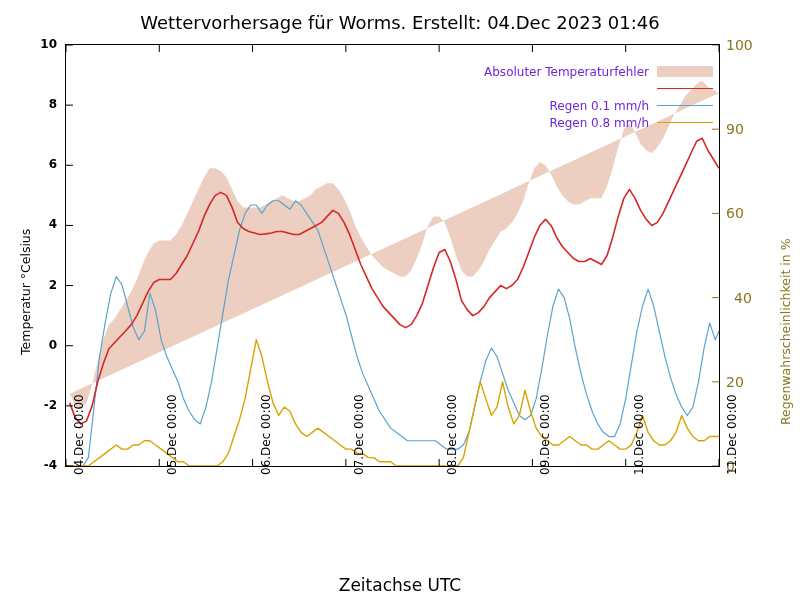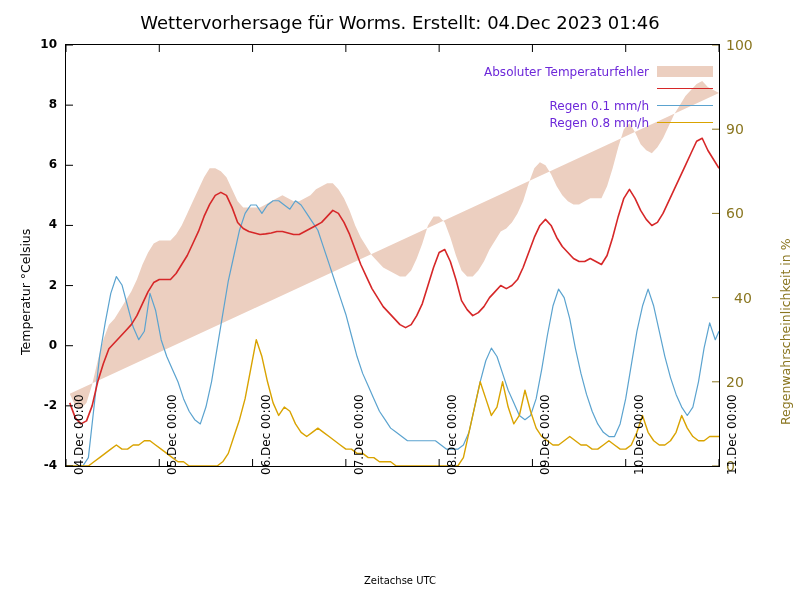--- a/index.html
+++ b/index.html
@@ -58,21 +58,21 @@
     font-size: 12.5px;
     color: #8a7620;
     white-space: nowrap;
   }
   .xlabel {
     position: absolute;
     left: 0;
     top: 575px;
     width: 800px;
     text-align: center;
-    font-size: 10px;
+    font-size: 17px;
     color: #000;
   }
   .ytick-left {
     position: absolute;
     width: 50px;
     text-align: right;
     font-size: 12px;
     color: #000;
     font-weight: bold;
   }

